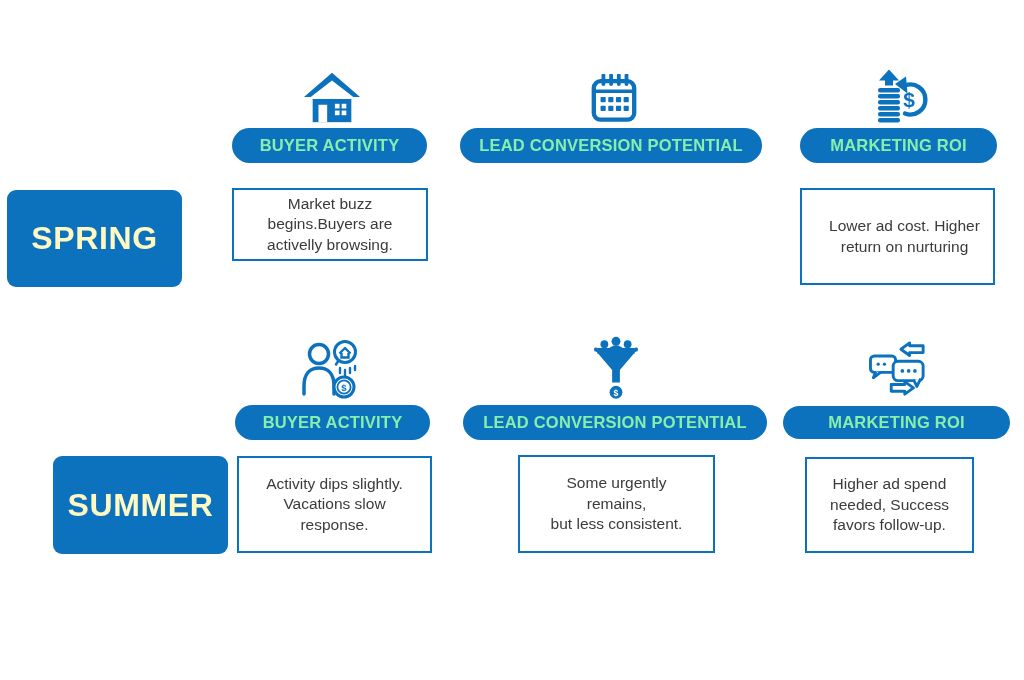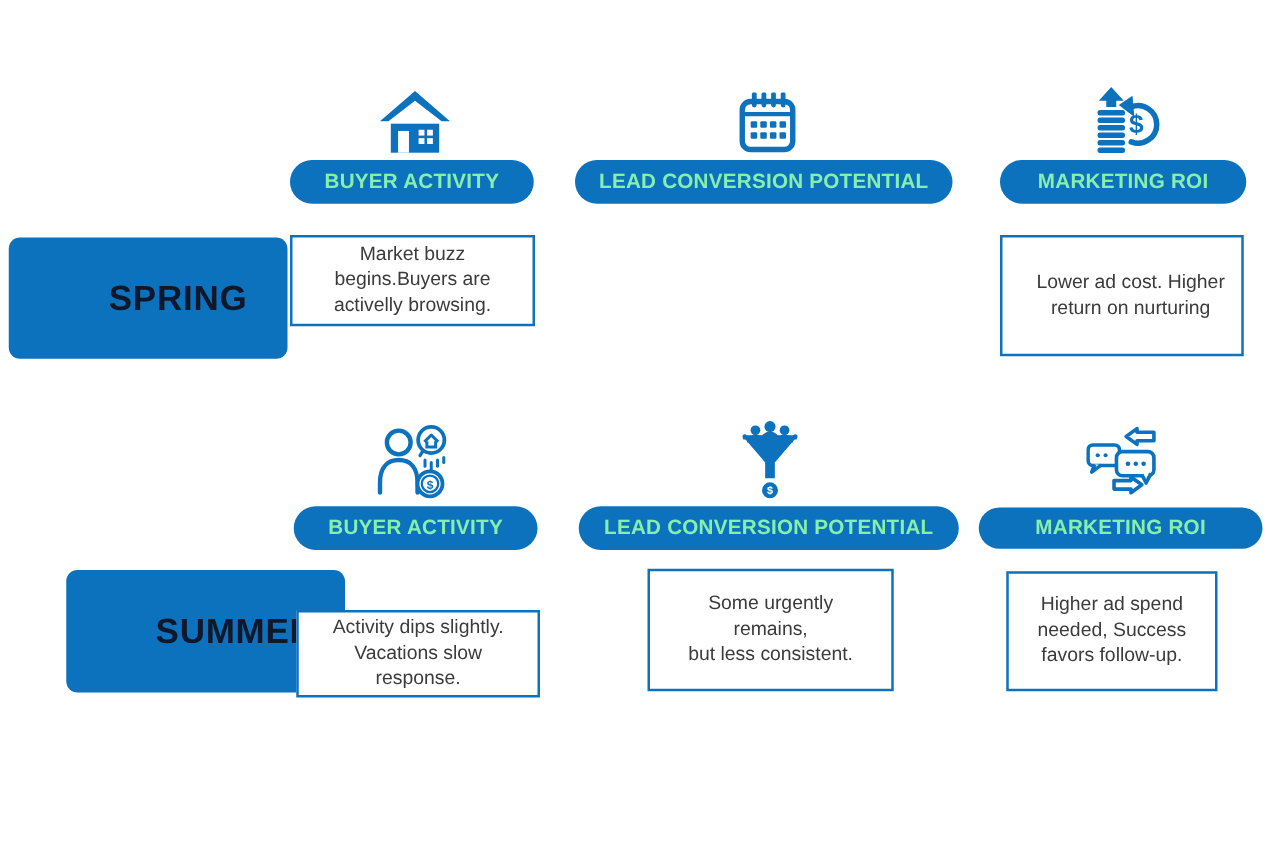--- a/index.html
+++ b/index.html
@@ -9,29 +9,28 @@
     height: 680px;
     background: #ffffff;
     font-family: "Liberation Sans", sans-serif;
     overflow: hidden;
     --blue: #0d72bd;
     --body-text: #3b3b3b;
   }
   .season {
     position: absolute;
     background: var(--blue);
-    color: #0f172a;
+    color: #fef9c3;
     font-weight: bold;
-    font-size: 28px;
+    font-size: 32px;
     letter-spacing: 0.6px;
     display: flex;
     align-items: center;
     justify-content: center;
     border-radius: 9px;
-    padding-left: 48px;
   }
   #season-spring { left: 7px;  top: 190px; width: 175px; height: 97px; }
   #season-summer { left: 7px;  top: 456px; width: 175px; height: 98px; margin-left: 46px; }
 
   .pill {
     position: absolute;
     background: var(--blue);
     color: #86efac;
     font-weight: bold;
     font-size: 16.5px;
@@ -61,21 +60,21 @@
     align-items: center;
     justify-content: center;
     text-align: center;
     white-space: pre-line;
     box-sizing: border-box;
     padding: 4px 6px;
   }
   #box-s1 { left: 232px; top: 188px; width: 196px; height: 73px; }
   #box-s2 { left: 513px; top: 188px; width: 197px; height: 97px; }
   #box-s3 { left: 800px; top: 188px; width: 195px; height: 97px; padding-left: 20px; }
-  #box-u1 { left: 237px; top: 456px; width: 195px; height: 70px; margin-top: 32px; }
+  #box-u1 { left: 237px; top: 456px; width: 195px; height: 97px; }
   #box-u2 { left: 518px; top: 455px; width: 197px; height: 98px; }
   #box-u3 { left: 805px; top: 457px; width: 169px; height: 96px; }
 
   .icon { position: absolute; color: var(--blue); }
   .icon svg { display: block; width: 100%; height: 100%; }
   #icon-s1 { left: 303px; top: 72px;  width: 58px; height: 52px; }
   #icon-s2 { left: 589px; top: 74px;  width: 50px; height: 49px; }
   #icon-s3 { left: 872px; top: 69px;  width: 56px; height: 55px; }
   #icon-u1 { left: 300px; top: 340px; width: 60px; height: 60px; }
   #icon-u2 { left: 593px; top: 336px; width: 46px; height: 64px; }

